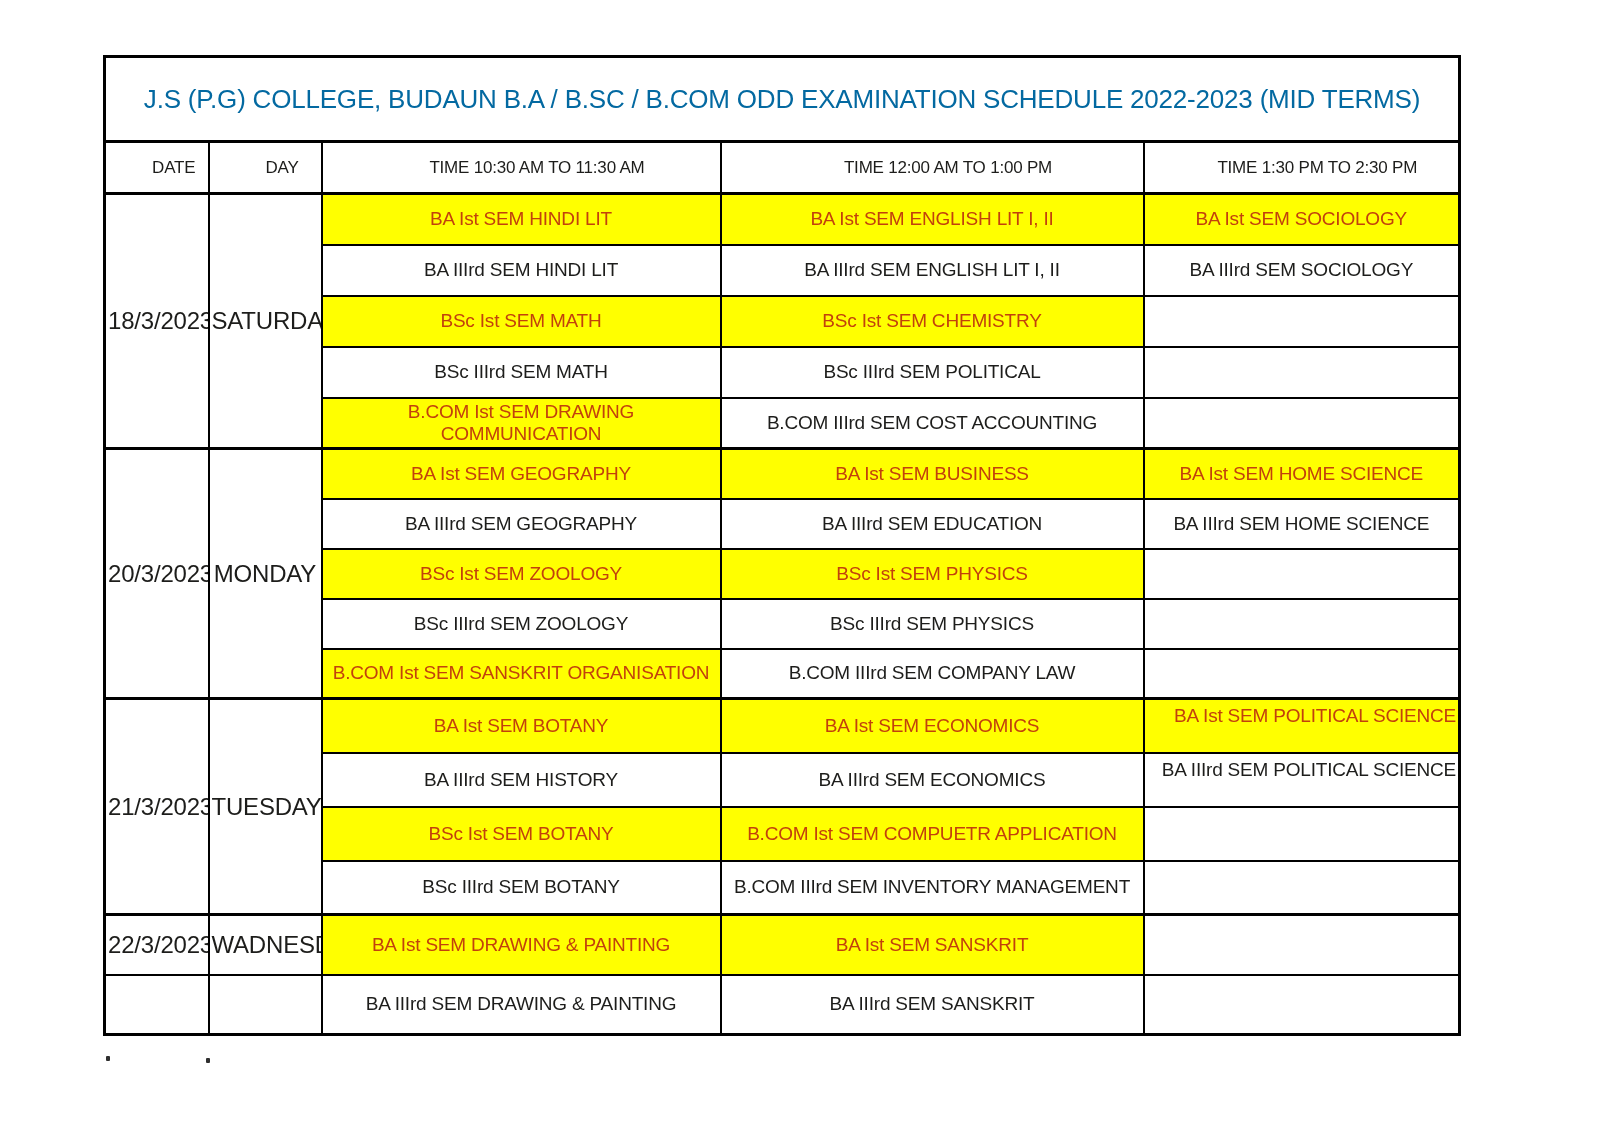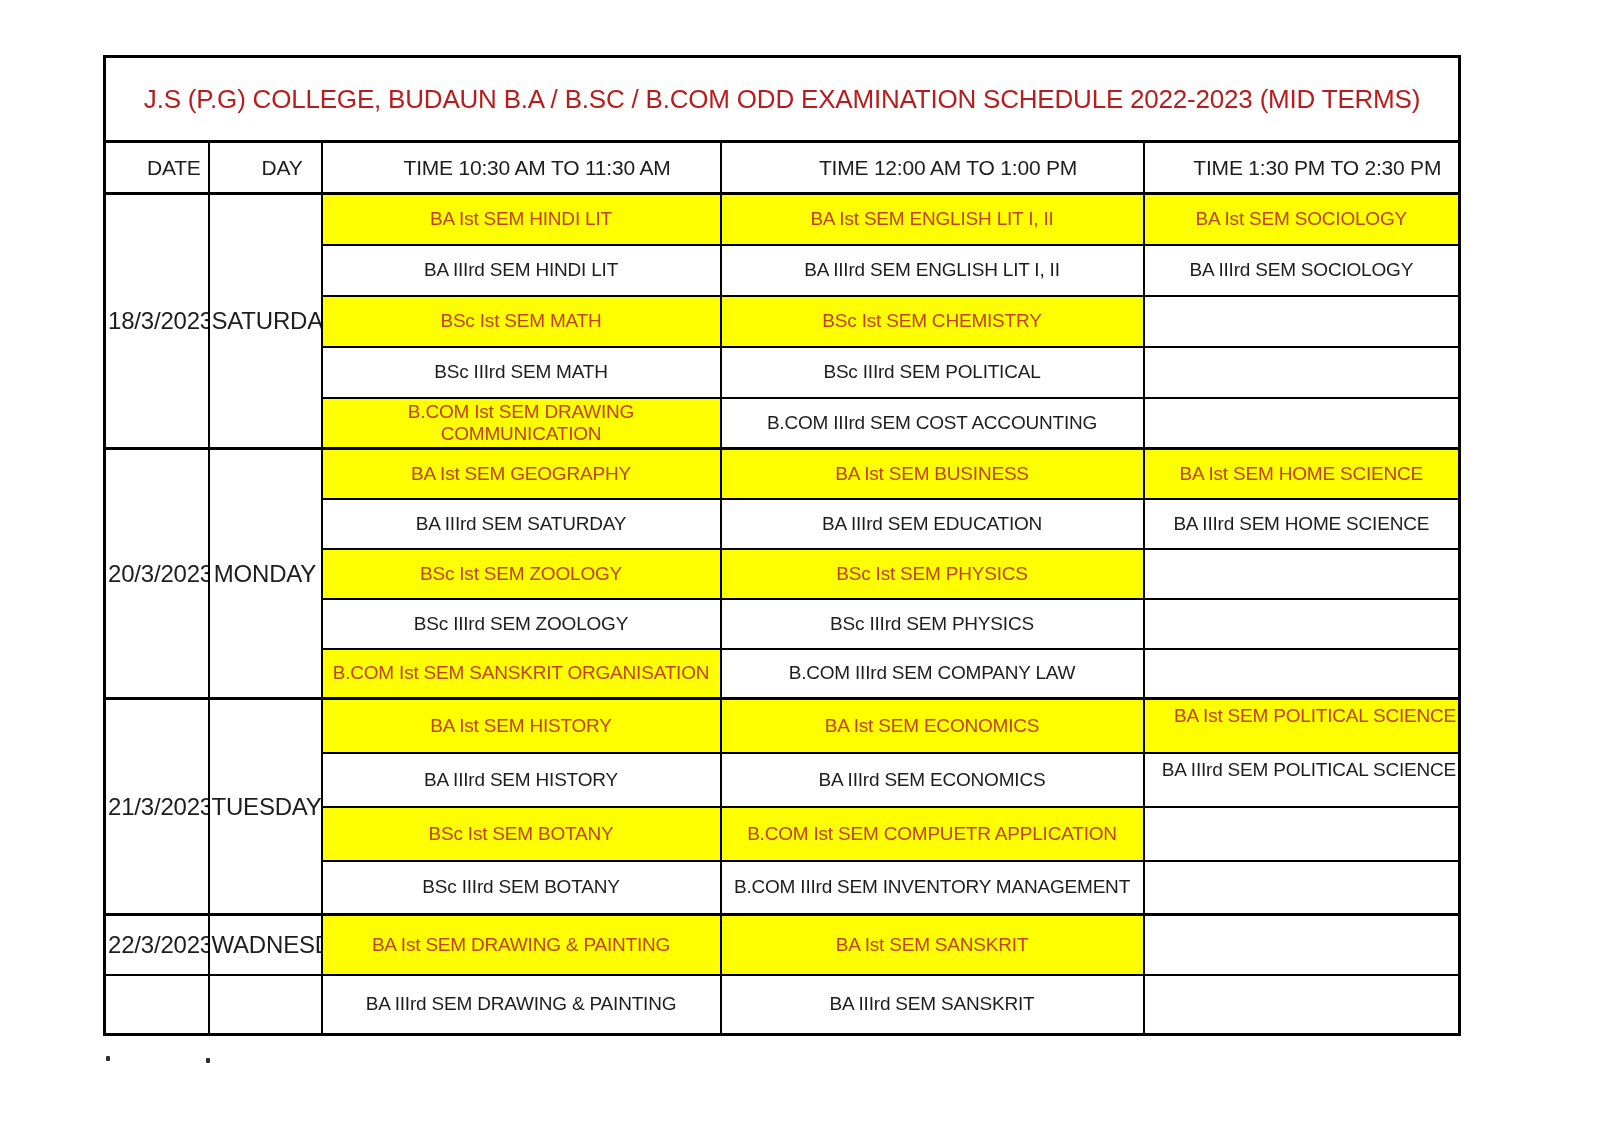--- a/index.html
+++ b/index.html
@@ -27,25 +27,25 @@
     vertical-align: middle;
     font-size: 19px;
     letter-spacing: -0.2px;
     color: #1d1d1b;
     padding: 0 4px;
     overflow: hidden;
   }
   .title-row td {
     height: 85px;
     font-size: 26px;
-    color: #b91c1c;
+    color: #0369a1;
     border-bottom: 3px solid #000;
     padding: 16px 10px;
   }
-  .header-row td { height: 52px; font-size: 21px; padding-left: 36px; }
+  .header-row td { height: 52px; font-size: 17px; padding-left: 36px; }
   .datecol { font-size: 24px; padding: 0 2px; }
   .hl { background: #ffff00; color: #c2410c; }
   .lt {
     text-align: right;
     vertical-align: top;
     padding: 6px 2px 0 3px;
     line-height: 1.05;
   }
   tr.group-start td { border-top: 3px solid #000; }
   tr.rg0 { height: 51px; }
@@ -113,21 +113,21 @@
           <td></td>
         </tr>
         <tr class="rg1 group-start">
           <td class="datecol" rowspan="5">20/3/2023</td>
           <td class="datecol" rowspan="5">MONDAY</td>
           <td class="hl">BA Ist SEM GEOGRAPHY</td>
           <td class="hl">BA Ist SEM BUSINESS</td>
           <td class="hl">BA Ist SEM HOME SCIENCE</td>
         </tr>
         <tr class="rg1">
-          <td>BA IIIrd SEM SATURDAY</td>
+          <td>BA IIIrd SEM GEOGRAPHY</td>
           <td>BA IIIrd SEM EDUCATION</td>
           <td>BA IIIrd SEM HOME SCIENCE</td>
         </tr>
         <tr class="rg1">
           <td class="hl">BSc Ist SEM ZOOLOGY</td>
           <td class="hl">BSc Ist SEM PHYSICS</td>
           <td></td>
         </tr>
         <tr class="rg1">
           <td>BSc IIIrd SEM ZOOLOGY</td>
@@ -135,21 +135,21 @@
           <td></td>
         </tr>
         <tr class="rg1">
           <td class="hl">B.COM Ist SEM SANSKRIT ORGANISATION</td>
           <td>B.COM IIIrd SEM COMPANY LAW</td>
           <td></td>
         </tr>
         <tr class="rg2 group-start">
           <td class="datecol" rowspan="4">21/3/2023</td>
           <td class="datecol" rowspan="4">TUESDAY</td>
-          <td class="hl">BA Ist SEM HISTORY</td>
+          <td class="hl">BA Ist SEM BOTANY</td>
           <td class="hl">BA Ist SEM ECONOMICS</td>
           <td class="hl lt">BA Ist SEM POLITICAL SCIENCE</td>
         </tr>
         <tr class="rg2">
           <td>BA IIIrd  SEM HISTORY</td>
           <td>BA IIIrd  SEM ECONOMICS</td>
           <td class="lt">BA IIIrd SEM POLITICAL SCIENCE</td>
         </tr>
         <tr class="rg2">
           <td class="hl">BSc Ist SEM BOTANY</td>

